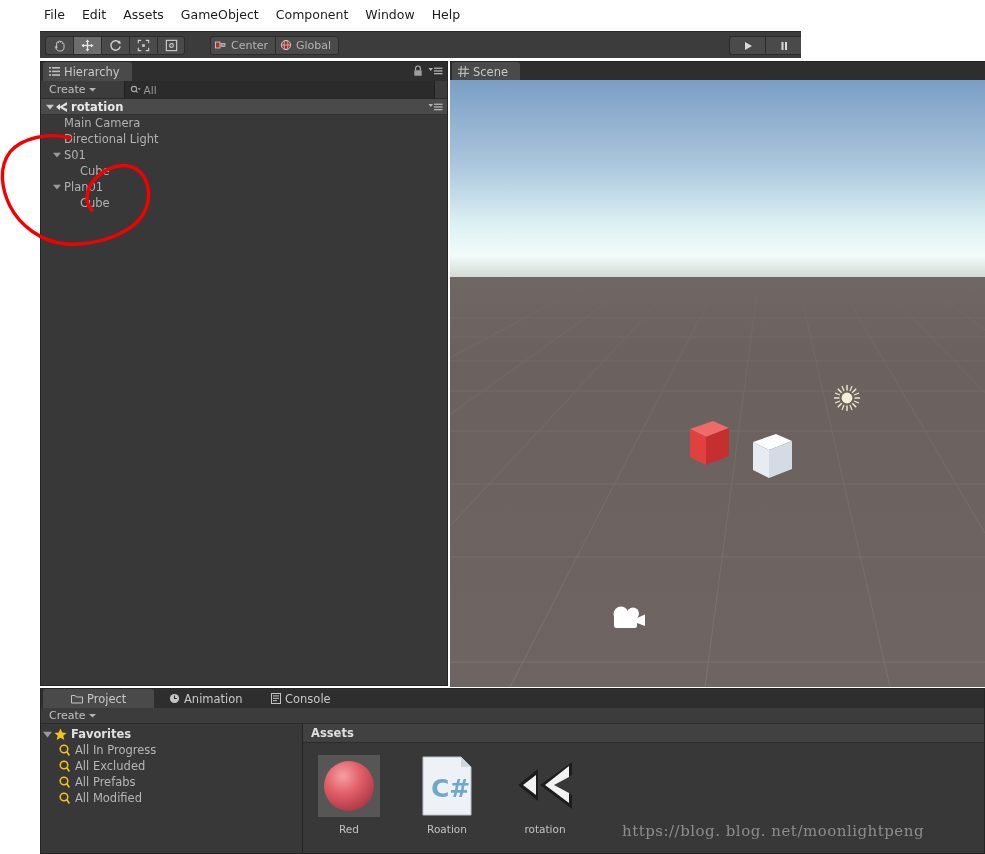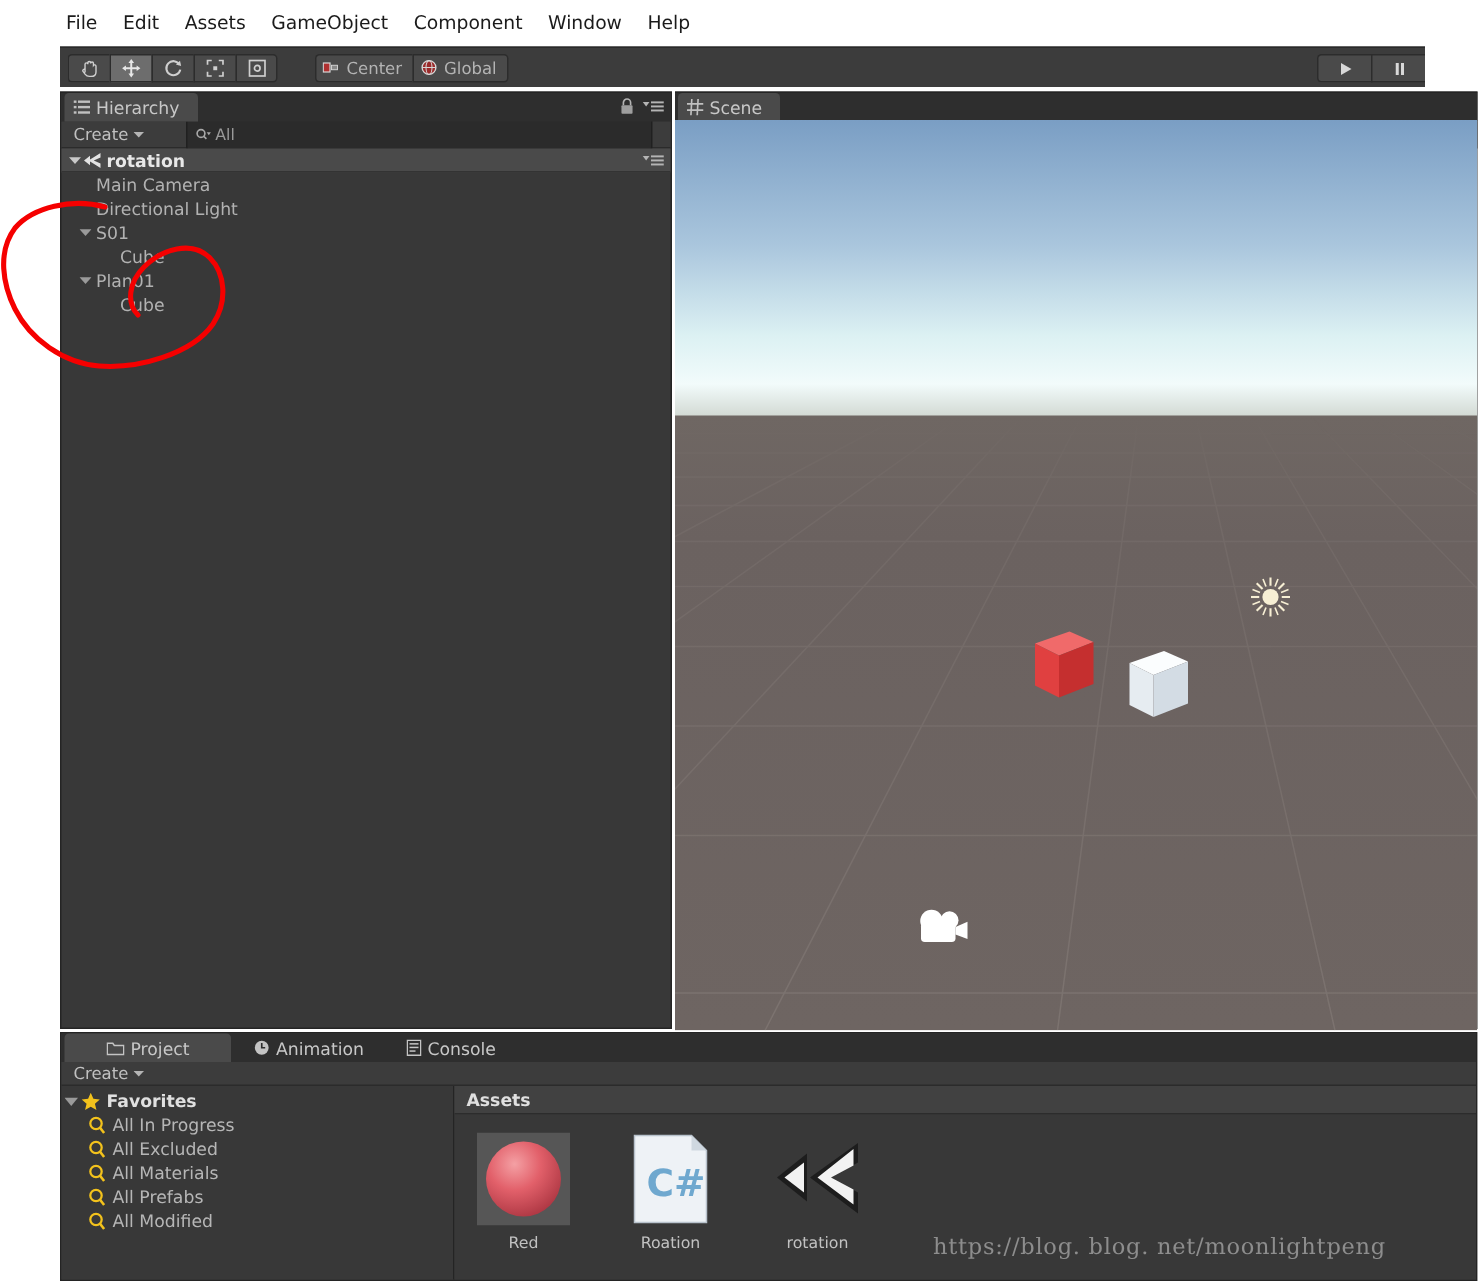--- a/index.html
+++ b/index.html
@@ -8,21 +8,21 @@
 
   #root { position:relative; width:985px; height:854px; background:#ffffff; }
 
   
   .menubar { position:absolute; left:0; top:0; width:985px; height:28px;
              background:#ffffff; display:flex; align-items:center; padding-left:44px; }
   .menubar .mi { font-size:12.5px; color:#1b1b1b; margin-right:17px;
                  font-family:"DejaVu Sans", sans-serif; cursor:default; }
 
   
-  .toolbar { position:absolute; left:40px; top:31px; width:910px; height:27px;
+  .toolbar { position:absolute; left:40px; top:31px; width:761px; height:27px;
              background:#3c3c3c; border-top:1px solid #2a2a2a;
              display:flex; align-items:center; }
   .tool-group { display:flex; margin-left:5px; }
   .tbtn { width:28px; height:19px; background:#4a4a4a;
           border:1px solid #2c2c2c; border-right:none;
           display:flex; align-items:center; justify-content:center;
           position:relative; }
   .tbtn:first-child { border-radius:3px 0 0 3px; }
   .tbtn:last-child { border-right:1px solid #2c2c2c; border-radius:0 3px 3px 0; }
   .tbtn.active { background:#6d6d6d; }
@@ -542,29 +542,20 @@
               </span>
               <span class="nm">All Excluded</span>
             </div>
             <div class="favrow" style="padding-left: 18px;">
               <span style="margin-right: 4px; display: flex;">
                 <svg width="12" height="13" viewBox="0 0 12 13">
                   <circle cx="5" cy="5" r="3.8" fill="none" stroke="#f3c21c" stroke-width="1.5"></circle>
                   <line x1="7.6" y1="7.6" x2="10.4" y2="11.4" stroke="#f3c21c" stroke-width="1.7"></line>
                 </svg>
               </span>
-              <span class="nm">All Materials</span>
-            </div>
-            <div class="favrow" style="padding-left: 18px;">
-              <span style="margin-right: 4px; display: flex;">
-                <svg width="12" height="13" viewBox="0 0 12 13">
-                  <circle cx="5" cy="5" r="3.8" fill="none" stroke="#f3c21c" stroke-width="1.5"></circle>
-                  <line x1="7.6" y1="7.6" x2="10.4" y2="11.4" stroke="#f3c21c" stroke-width="1.7"></line>
-                </svg>
-              </span>
               <span class="nm">All Prefabs</span>
             </div>
             <div class="favrow" style="padding-left: 18px;">
               <span style="margin-right: 4px; display: flex;">
                 <svg width="12" height="13" viewBox="0 0 12 13">
                   <circle cx="5" cy="5" r="3.8" fill="none" stroke="#f3c21c" stroke-width="1.5"></circle>
                   <line x1="7.6" y1="7.6" x2="10.4" y2="11.4" stroke="#f3c21c" stroke-width="1.7"></line>
                 </svg>
               </span>
               <span class="nm">All Modified</span>

